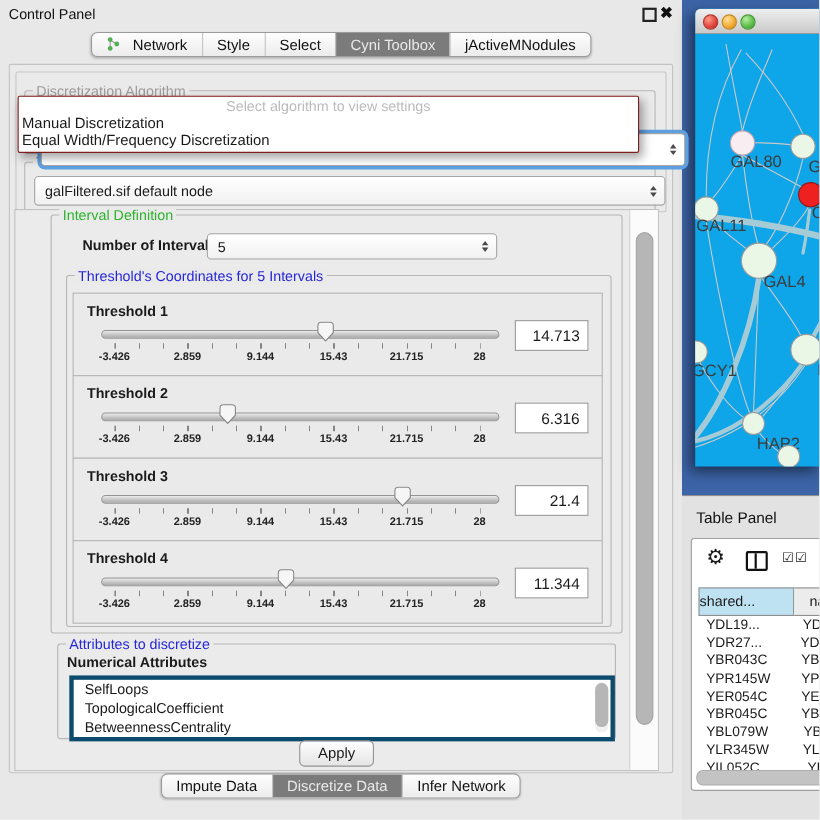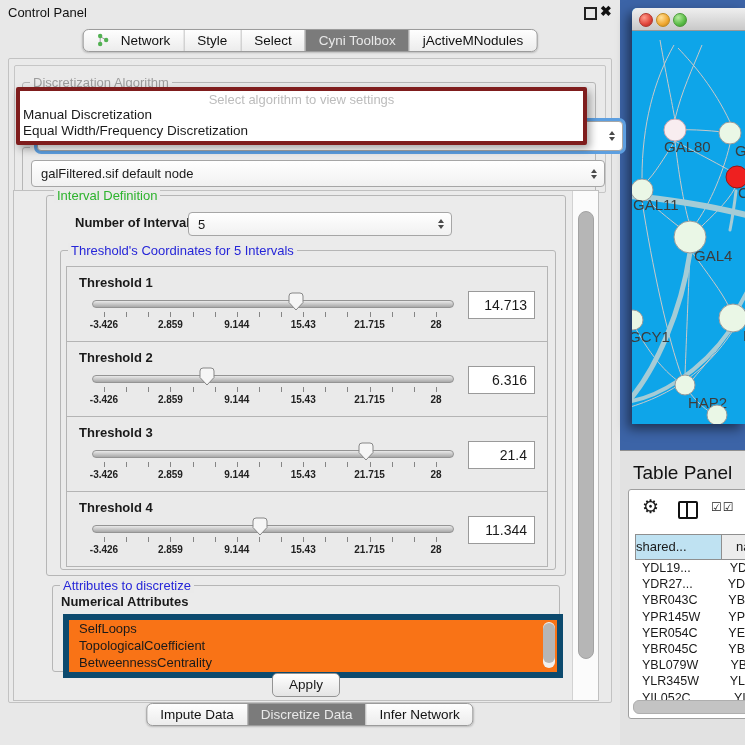--- a/index.html
+++ b/index.html
@@ -25,21 +25,21 @@
   .green{color:#2db32d}.blue{color:#2626d8}.grayed{color:#9c9c9c}.darklbl{color:#333}
   .combo{position:absolute;background:linear-gradient(#ffffff,#f1f1f1);border:1px solid #a6a6a6;
          border-radius:4px;display:flex;align-items:center;padding:0 9px;font-size:13px}
   .spin{position:absolute;right:7px;top:50%;transform:translateY(-50%);display:flex;flex-direction:column;gap:2px}
   .aup{width:0;height:0;border-left:3.5px solid transparent;border-right:3.5px solid transparent;border-bottom:4.5px solid #4a4a4a}
   .adn{width:0;height:0;border-left:3.5px solid transparent;border-right:3.5px solid transparent;border-top:4.5px solid #4a4a4a}
   .algo-panel{position:absolute;left:5px;top:6px;width:590px;height:126px;border:1px solid #c6c6c6;border-radius:2px;background:#eaeaea}
   .algo-group{left:7px;top:16px;width:572px;height:56px}
   .focused-combo{left:14px;top:38px;width:566px;height:28px;border:1px solid #a6a6a6;box-shadow:0 0 0 3px #5d9fe0;border-radius:4px;background:#fff;z-index:1}
   .td-group{left:7px;top:81px;width:572px;height:45px}
-  .popup{position:absolute;left:7px;top:28px;width:563px;height:50px;background:#fff;border:4px solid #7f1d1d;
+  .popup{position:absolute;left:7px;top:28px;width:563px;height:50px;background:#fff;border:1px solid #7f1d1d;
          border-radius:2px;box-shadow:3px 4px 9px rgba(0,0,0,.35);z-index:10}
   .popup .hint{text-align:center;color:#bcbcbc;height:16px;line-height:17px;font-size:13px}
   .popup .opt{height:16px;line-height:16px;padding:0 3px;font-size:13.5px}
   .popup .opt.bold{font-weight:normal}
   .scrollpane{position:absolute;left:4px;top:131px;width:584px;height:509px;border:1px solid #c0c0c0;background:#ebebeb}
   .vscroll{position:absolute;top:0;right:0;bottom:0;width:25px;background:#fbfbfb;border-left:1px solid #d2d2d2}
   .vthumb{position:absolute;left:5px;top:20px;width:14px;height:446px;background:#b6b6b6;border:1px solid #a3a3a3;border-radius:8px}
   .interval-group{left:32px;top:4px;width:518px;height:379px}
   .noi-label{position:absolute;left:28px;top:19px;font-weight:bold;font-size:13px}
   .noi-combo{left:141px;top:16px;width:244px;height:22px}
@@ -54,42 +54,42 @@
   .hrange{position:absolute;left:12px;top:0;width:332px;height:0}
   .handle{position:absolute;top:1px;transform:translateX(-50%)}
   .ticks{position:absolute;left:12px;top:21px;width:333px;height:5px;
          background:repeating-linear-gradient(to right,#858585 0,#858585 1px,transparent 1px,transparent 22.13px)}
   .scale{position:absolute;left:12px;top:28px;width:332px;height:13px}
   .scale span{position:absolute;transform:translateX(-50%);font-size:10px;font-weight:bold;color:#222;white-space:nowrap}
   .tvalue{position:absolute;right:12px;top:24px;width:58px;height:26px;background:#fff;border:1px solid #9a9a9a;
           font-size:14px;line-height:26px;text-align:right;padding-right:7px}
   .attr-group{left:38px;top:394px;width:506px;height:85px}
   .attr-title{position:absolute;left:8px;top:8px;font-weight:bold;font-size:13px}
-  .listbox{position:absolute;left:10px;top:28px;width:488px;height:52px;background:#f97316;border:6px solid #0c4a6e;overflow:hidden}
+  .listbox{position:absolute;left:10px;top:28px;width:488px;height:52px;background:#ffffff;border:4px solid #0c4a6e;overflow:hidden}
   .listbox .li{height:17px;line-height:17px;padding-left:10px;font-size:13px}
   .lscroll{position:absolute;right:2px;top:2px;width:12px;height:46px;background:#f1f1f1;border-radius:6px}
   .lthumb{position:absolute;left:0;top:1px;width:12px;height:40px;background:#b6b6b6;border-radius:6px}
   .apply{position:absolute;left:258px;top:482px;width:66px;height:22px;border:1px solid #949494;border-radius:5px;
          background:linear-gradient(#ffffff,#e4e4e4);font-size:13.5px;text-align:center;line-height:21px}
   .net-tab-icon{display:inline-block}
   
   .rs{position:absolute;left:620px;top:0;width:125px;height:745px;background:#e2e2e2}
   .net-desk{position:absolute;left:0;top:0;width:125px;height:450px;background:#3c64a7}
   .net-window{position:absolute;left:12px;top:8px;width:113px;height:416px;background:#0ea5e9;
               border-radius:5px 0 0 0;box-shadow:-4px 5px 12px rgba(0,0,0,.5)}
   .mac-bar{position:absolute;left:0;top:0;width:100%;height:22px;border-radius:5px 0 0 0;
            background:linear-gradient(#efefef,#c9c9c9);border-bottom:1px solid #989898}
   .light{position:absolute;top:5px;width:12px;height:12px;border-radius:50%}
   .light.red{left:7px;background:radial-gradient(circle at 35% 30%,#ff9a8a,#e0443a 60%,#a32b22);border:.5px solid #b0352c}
   .light.yellow{left:24px;background:radial-gradient(circle at 35% 30%,#ffe09a,#f0a830 60%,#b97d17);border:.5px solid #c08a1e}
   .light.green{left:41px;background:radial-gradient(circle at 35% 30%,#b6eb9e,#59bc46 60%,#3a8c2c);border:.5px solid #4a9a38}
   .net-canvas{position:absolute;left:0;top:22px;width:113px;height:394px}
   .net-canvas text{font-size:15px;fill:#3c3c3c}
   .tp-area{position:absolute;left:0;top:450px;width:125px;height:295px;background:#e2e2e2;border-top:1px solid #8f8f8f}
-  .tp-title{position:absolute;left:13px;top:11px;font-size:19px;color:#111}
+  .tp-title{position:absolute;left:13px;top:11px;font-size:14px;color:#111}
   .tp-box{position:absolute;left:8px;top:38px;width:128px;height:228px;background:#fff;border:1px solid #9f9f9f;border-radius:3px}
   .gear{position:absolute;left:13px;top:5px;font-size:19px;color:#1a1a1a}
   .cols-icon{position:absolute;left:49px;top:11px;width:16px;height:14px;border:2px solid #111;border-radius:2px}
   .cols-icon::after{content:"";position:absolute;left:6px;top:0;width:2px;height:14px;background:#111}
   .checks{position:absolute;left:82px;top:10px;font-size:12px;color:#222;letter-spacing:1px}
   .tp-header{position:absolute;left:6px;top:44px;display:flex;font-size:13px}
   .th1{width:85px;background:#bfe2f2;border:1px solid #8f8f8f;text-align:left;height:24px;line-height:24px}
   .th2{width:45px;background:#ececec;border:1px solid #8f8f8f;border-left:none;height:24px;line-height:24px;padding-left:14px}
   .tp-rows{position:absolute;left:6px;top:70px;width:126px;height:142px;overflow:hidden;font-size:12.5px}
   .tprow{display:flex;height:16.2px;line-height:16.2px}

